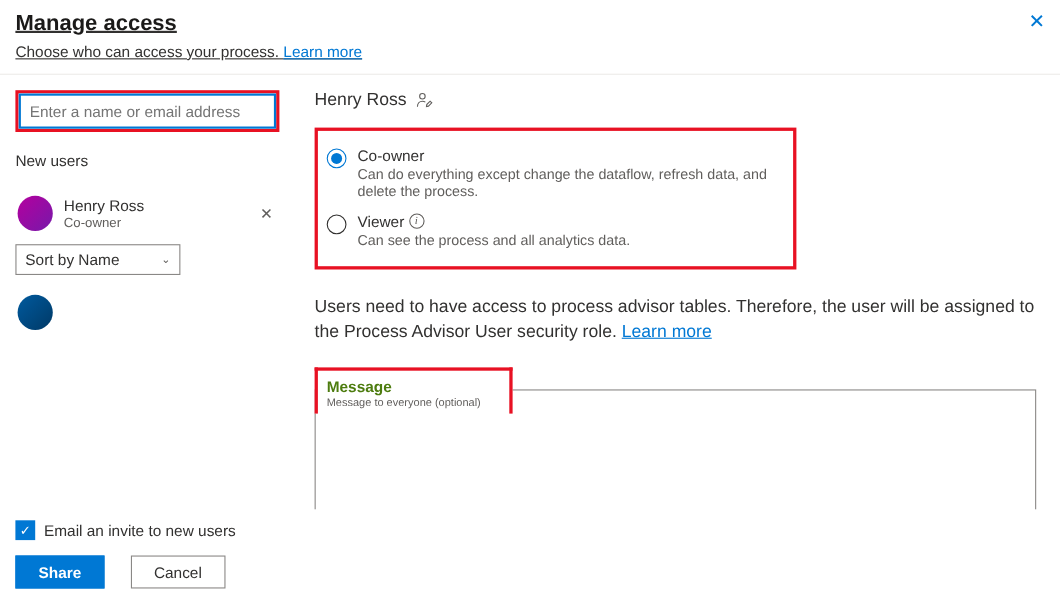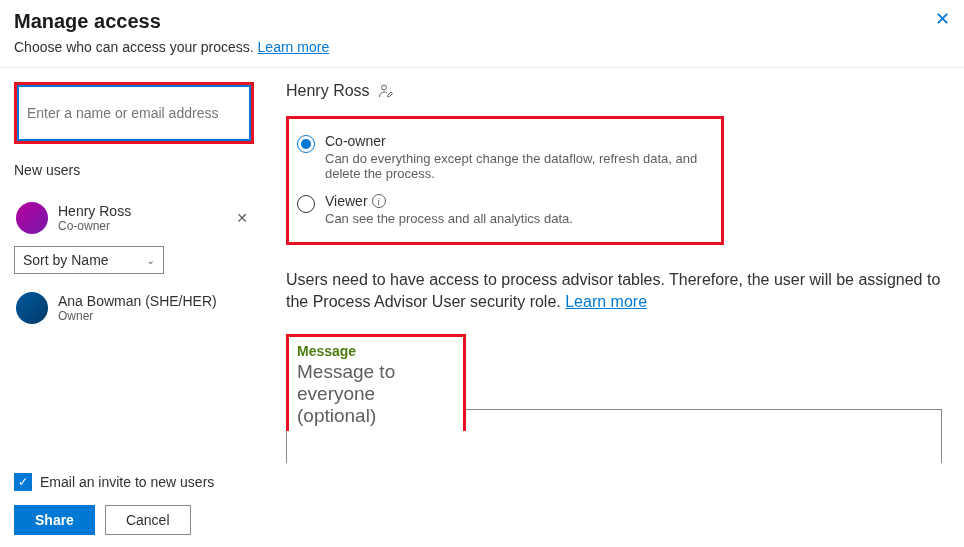--- a/index.html
+++ b/index.html
@@ -8,20 +8,21 @@
     font-size: 14px;
     color: #323130;
     width: 964px;
     height: 547px;
     background: #fff;
     overflow: hidden;
     position: relative;
   }
   .header {
     padding: 10px 16px 8px 14px;
+    text-decoration: underline;
   }
   .header h1 {
     font-size: 20px;
     font-weight: 600;
     color: #1b1a19;
     margin-bottom: 6px;
   }
   .header p {
     font-size: 14px;
     color: #323130;
@@ -62,21 +63,21 @@
     overflow: hidden;
   }
   .search-wrap {
     border: 3px solid #e81123;
     padding: 0;
     margin-bottom: 18px;
   }
   .search-input {
     width: 100%;
     border: 2px solid #0078d4;
-    padding: 18px 8px;
+    padding: 6px 8px;
     font-size: 14px;
     outline: none;
     color: #605e5c;
   }
   .section-label {
     font-size: 14px;
     color: #323130;
     margin-bottom: 20px;
   }
   .user-row {
@@ -225,21 +226,21 @@
     z-index: 1;
     background: #fff;
   }
   .msg-label {
     font-weight: 600;
     font-size: 14px;
     color: #4d7c0f;
     margin-bottom: 2px;
   }
   .msg-placeholder-text {
-    font-size: 19px;
+    font-size: 10px;
     color: #605e5c;
   }
   .msg-textarea {
     width: 656px;
     height: 140px;
     border: 1px solid #8a8886;
     margin-top: -22px;
     padding: 24px 8px 8px 8px;
     font-family: inherit;
     font-size: 14px;
@@ -271,21 +272,21 @@
     background: #0078d4;
     display: flex;
     align-items: center;
     justify-content: center;
     color: #fff;
     font-size: 12px;
     cursor: pointer;
   }
   .btn-row {
     display: flex;
-    gap: 10px;
+    gap: 24px;
   }
   .btn {
     padding: 6px 20px;
     font-size: 14px;
     cursor: pointer;
     border: 1px solid #8a8886;
     background: #fff;
     color: #323130;
   }
   .btn.primary {
@@ -325,24 +326,20 @@
       <button class="remove-x">✕</button>
     </div>
 
     <div class="sort-select">
       <span>Sort by Name</span>
       <span class="chevron">⌄</span>
     </div>
 
     <div class="user-row">
       <div class="avatar blue"></div>
-      <div class="user-text">
-        <div class="user-name">Ana Bowman (SHE/HER)</div>
-        <div class="user-role">Owner</div>
-      </div>
     </div>
   </div>
 
   <div class="right-col">
     <div class="selected-user-hdr">
       <span class="name">Henry Ross</span>
       <svg class="person-icon" viewBox="0 0 16 16" fill="none" stroke="currentColor" stroke-width="1">
         <circle cx="6" cy="4.5" r="2.5"></circle>
           <path d="M1.5 14c0-3 2-5 4.5-5 1 0 2 .3 2.7.8"></path>
           <path d="M10 12l3-3 1.5 1.5-3 3-1.8.3z"></path>

